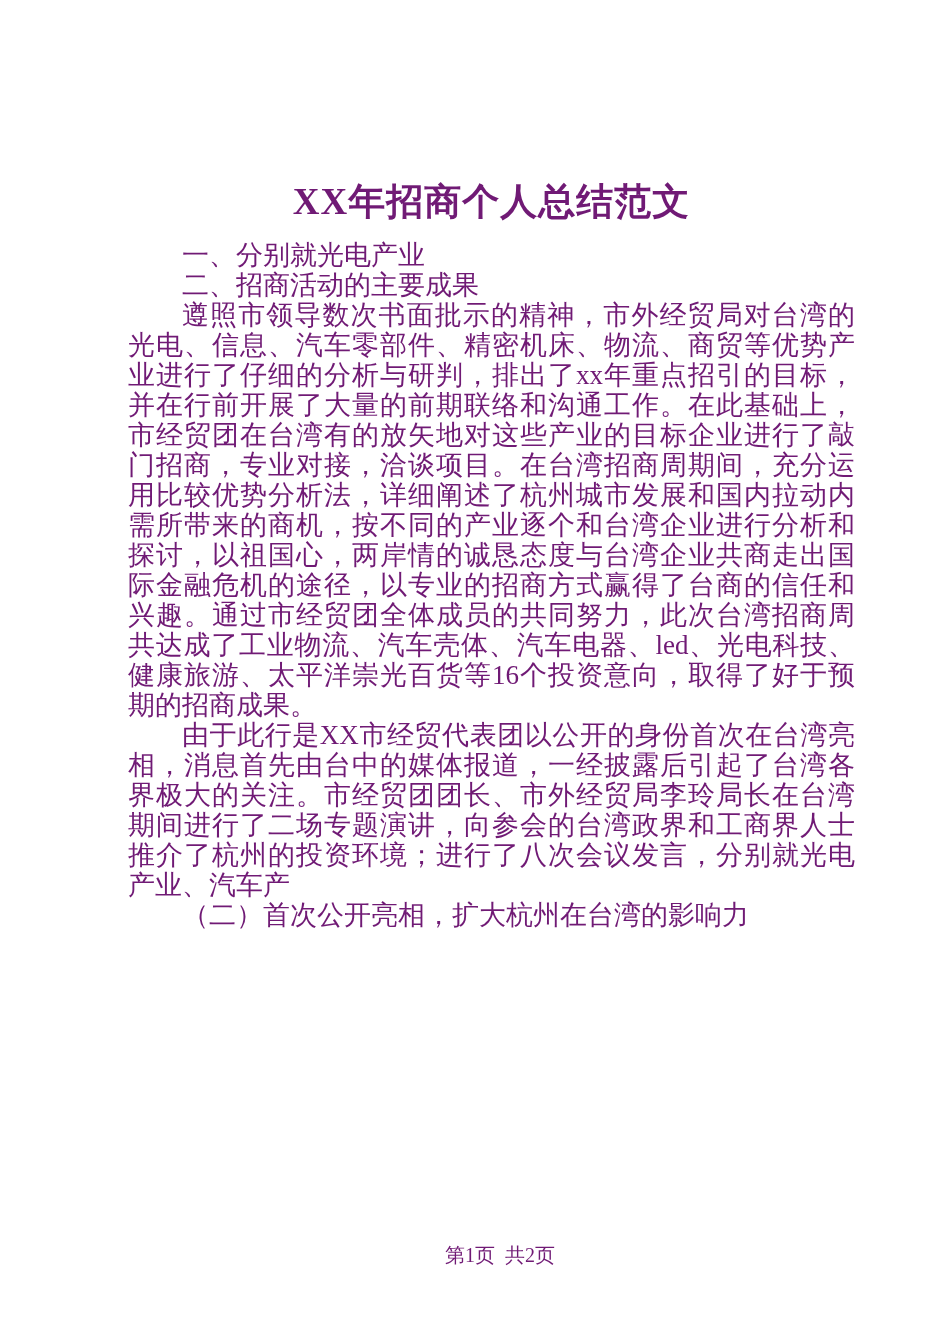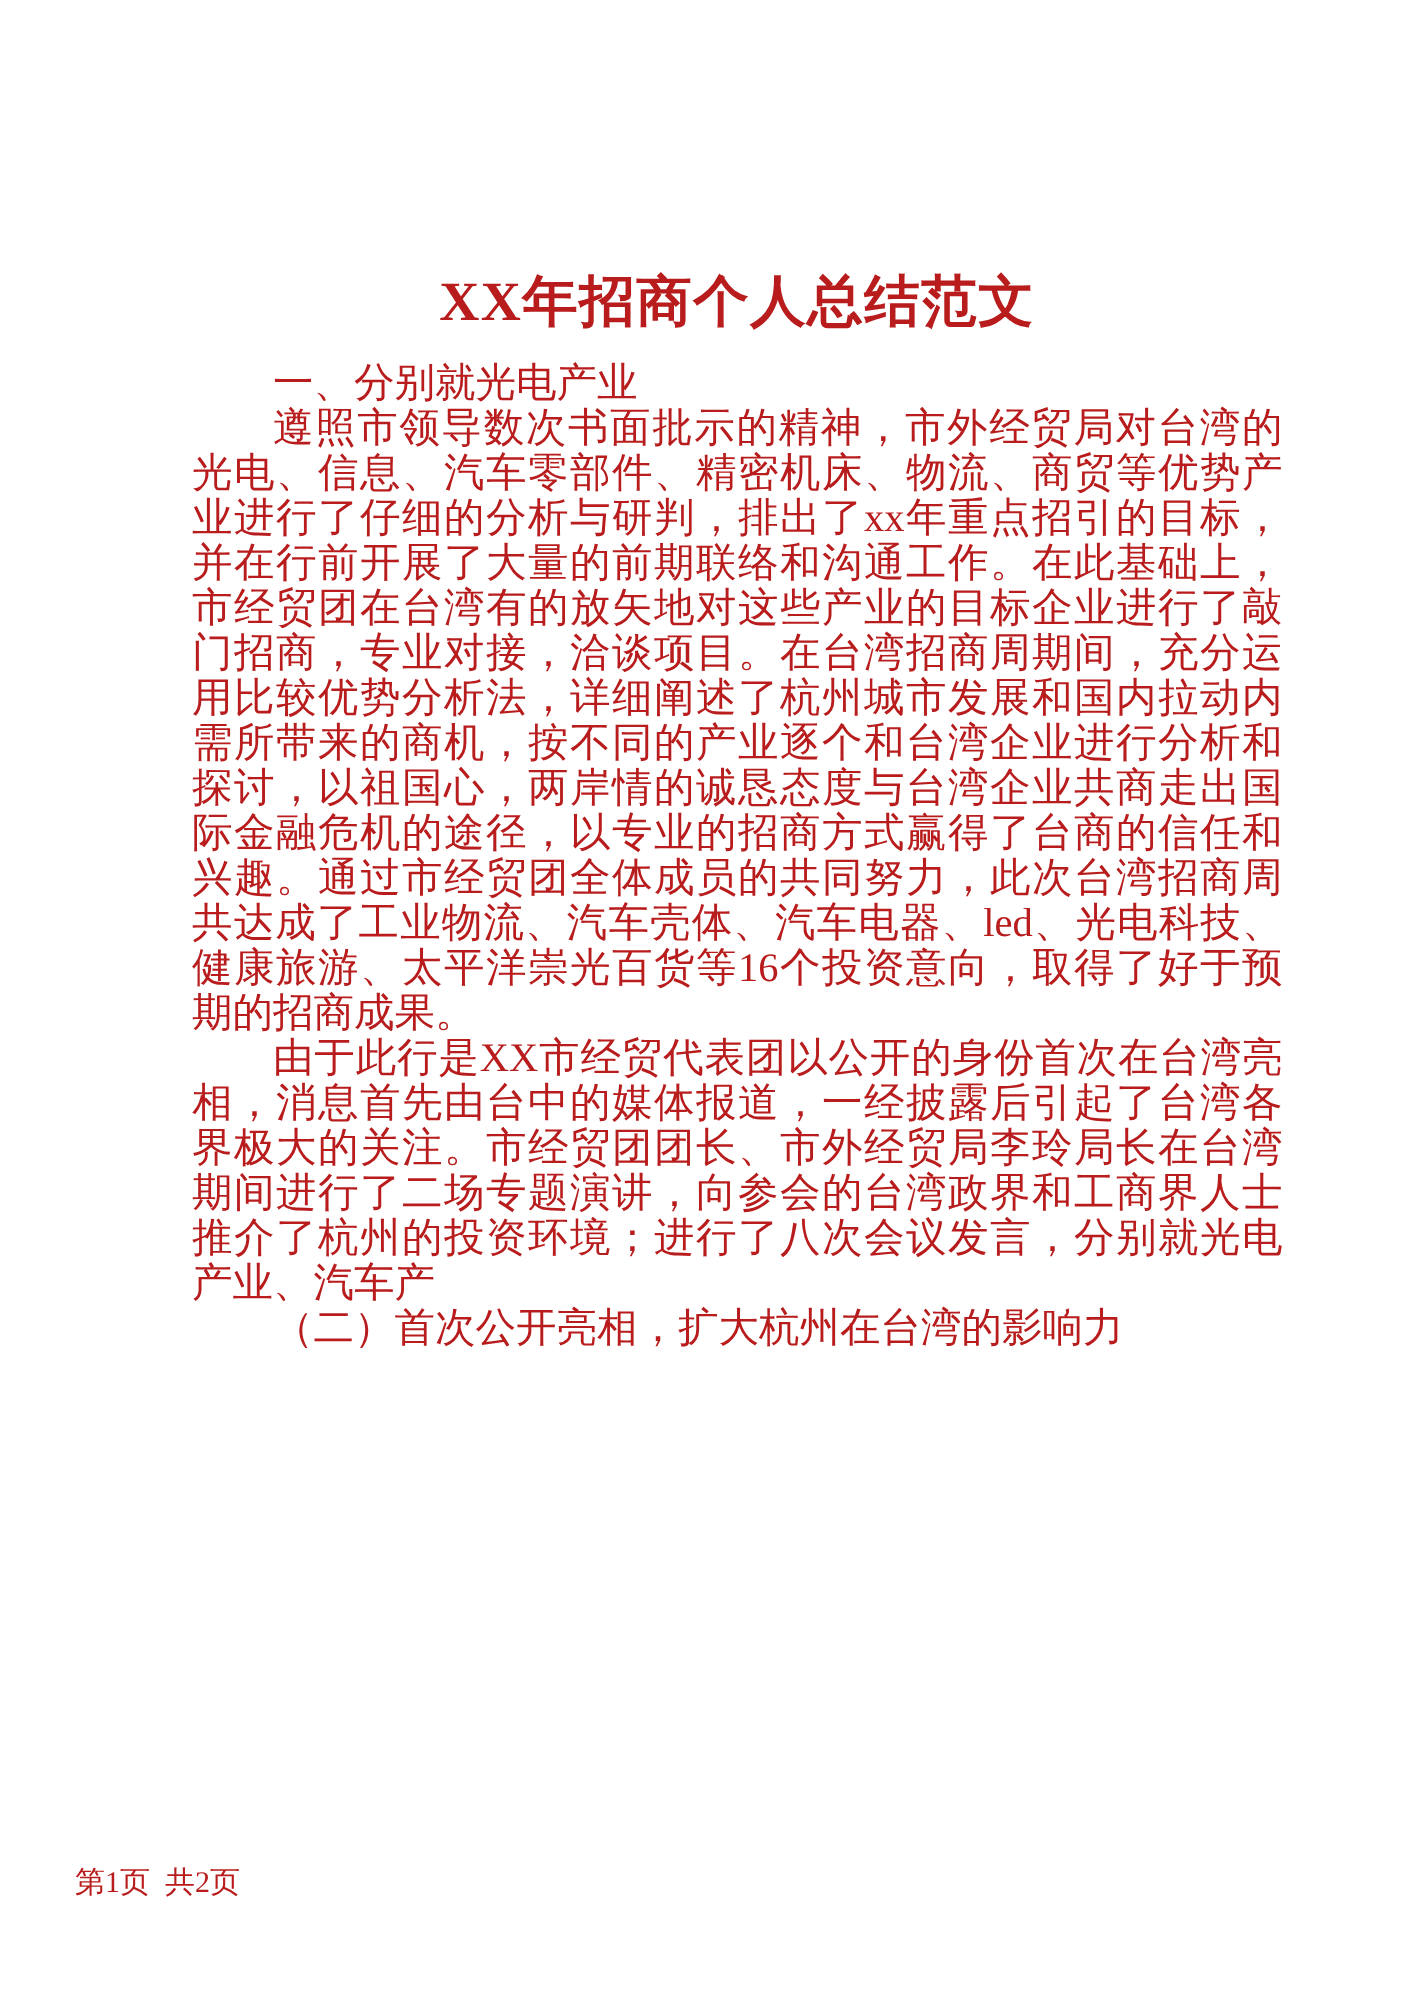--- a/index.html
+++ b/index.html
@@ -7,21 +7,21 @@
     padding: 0;
     background: #ffffff;
   }
   .page {
     position: relative;
     width: 950px;
     height: 1344px;
     background: #ffffff;
     overflow: hidden;
     font-family: "Liberation Serif", "DejaVu Serif", serif;
-    color: #b91c1c;
+    color: #701a75;
   }
   .content {
     position: absolute;
     left: 128px;
     top: 180px;
     width: 727px;
   }
   .doc-title {
     margin: 0 0 16px 0;
     font-size: 37px;
@@ -36,38 +36,40 @@
     line-height: 30px;
     text-align: justify;
     text-indent: 2em;
     word-break: break-all;
   }
   .page-footer {
     position: absolute;
     left: 0;
     top: 1242px;
     width: 100%;
+    text-align: center;
     font-size: 20px;
     line-height: 26px;
     padding-left: 50px;
     box-sizing: border-box;
   }
   .page-footer .sep {
     display: inline-block;
     width: 10px;
   }
 </style>
 </head>
 <body>
 
 <div class="page">
   <div class="content">
     <h1 class="doc-title">XX年招商个人总结范文</h1>
     <div class="body-text">
       <p>一、分别就光电产业</p>
+      <p>二、招商活动的主要成果</p>
       <p>遵照市领导数次书面批示的精神，市外经贸局对台湾的光电、信息、汽车零部件、精密机床、物流、商贸等优势产业进行了仔细的分析与研判，排出了xx年重点招引的目标，并在行前开展了大量的前期联络和沟通工作。在此基础上，市经贸团在台湾有的放矢地对这些产业的目标企业进行了敲门招商，专业对接，洽谈项目。在台湾招商周期间，充分运用比较优势分析法，详细阐述了杭州城市发展和国内拉动内需所带来的商机，按不同的产业逐个和台湾企业进行分析和探讨，以祖国心，两岸情的诚恳态度与台湾企业共商走出国际金融危机的途径，以专业的招商方式赢得了台商的信任和兴趣。通过市经贸团全体成员的共同努力，此次台湾招商周共达成了工业物流、汽车壳体、汽车电器、led、光电科技、健康旅游、太平洋崇光百货等16个投资意向，取得了好于预期的招商成果。</p>
       <p>由于此行是XX市经贸代表团以公开的身份首次在台湾亮相，消息首先由台中的媒体报道，一经披露后引起了台湾各界极大的关注。市经贸团团长、市外经贸局李玲局长在台湾期间进行了二场专题演讲，向参会的台湾政界和工商界人士推介了杭州的投资环境；进行了八次会议发言，分别就光电产业、汽车产</p>
       <p>（二）首次公开亮相，扩大杭州在台湾的影响力</p>
     </div>
   </div>
   <div class="page-footer">
     <span>第1页</span><span class="sep"></span><span>共2页</span>
   </div>
 </div>
 

